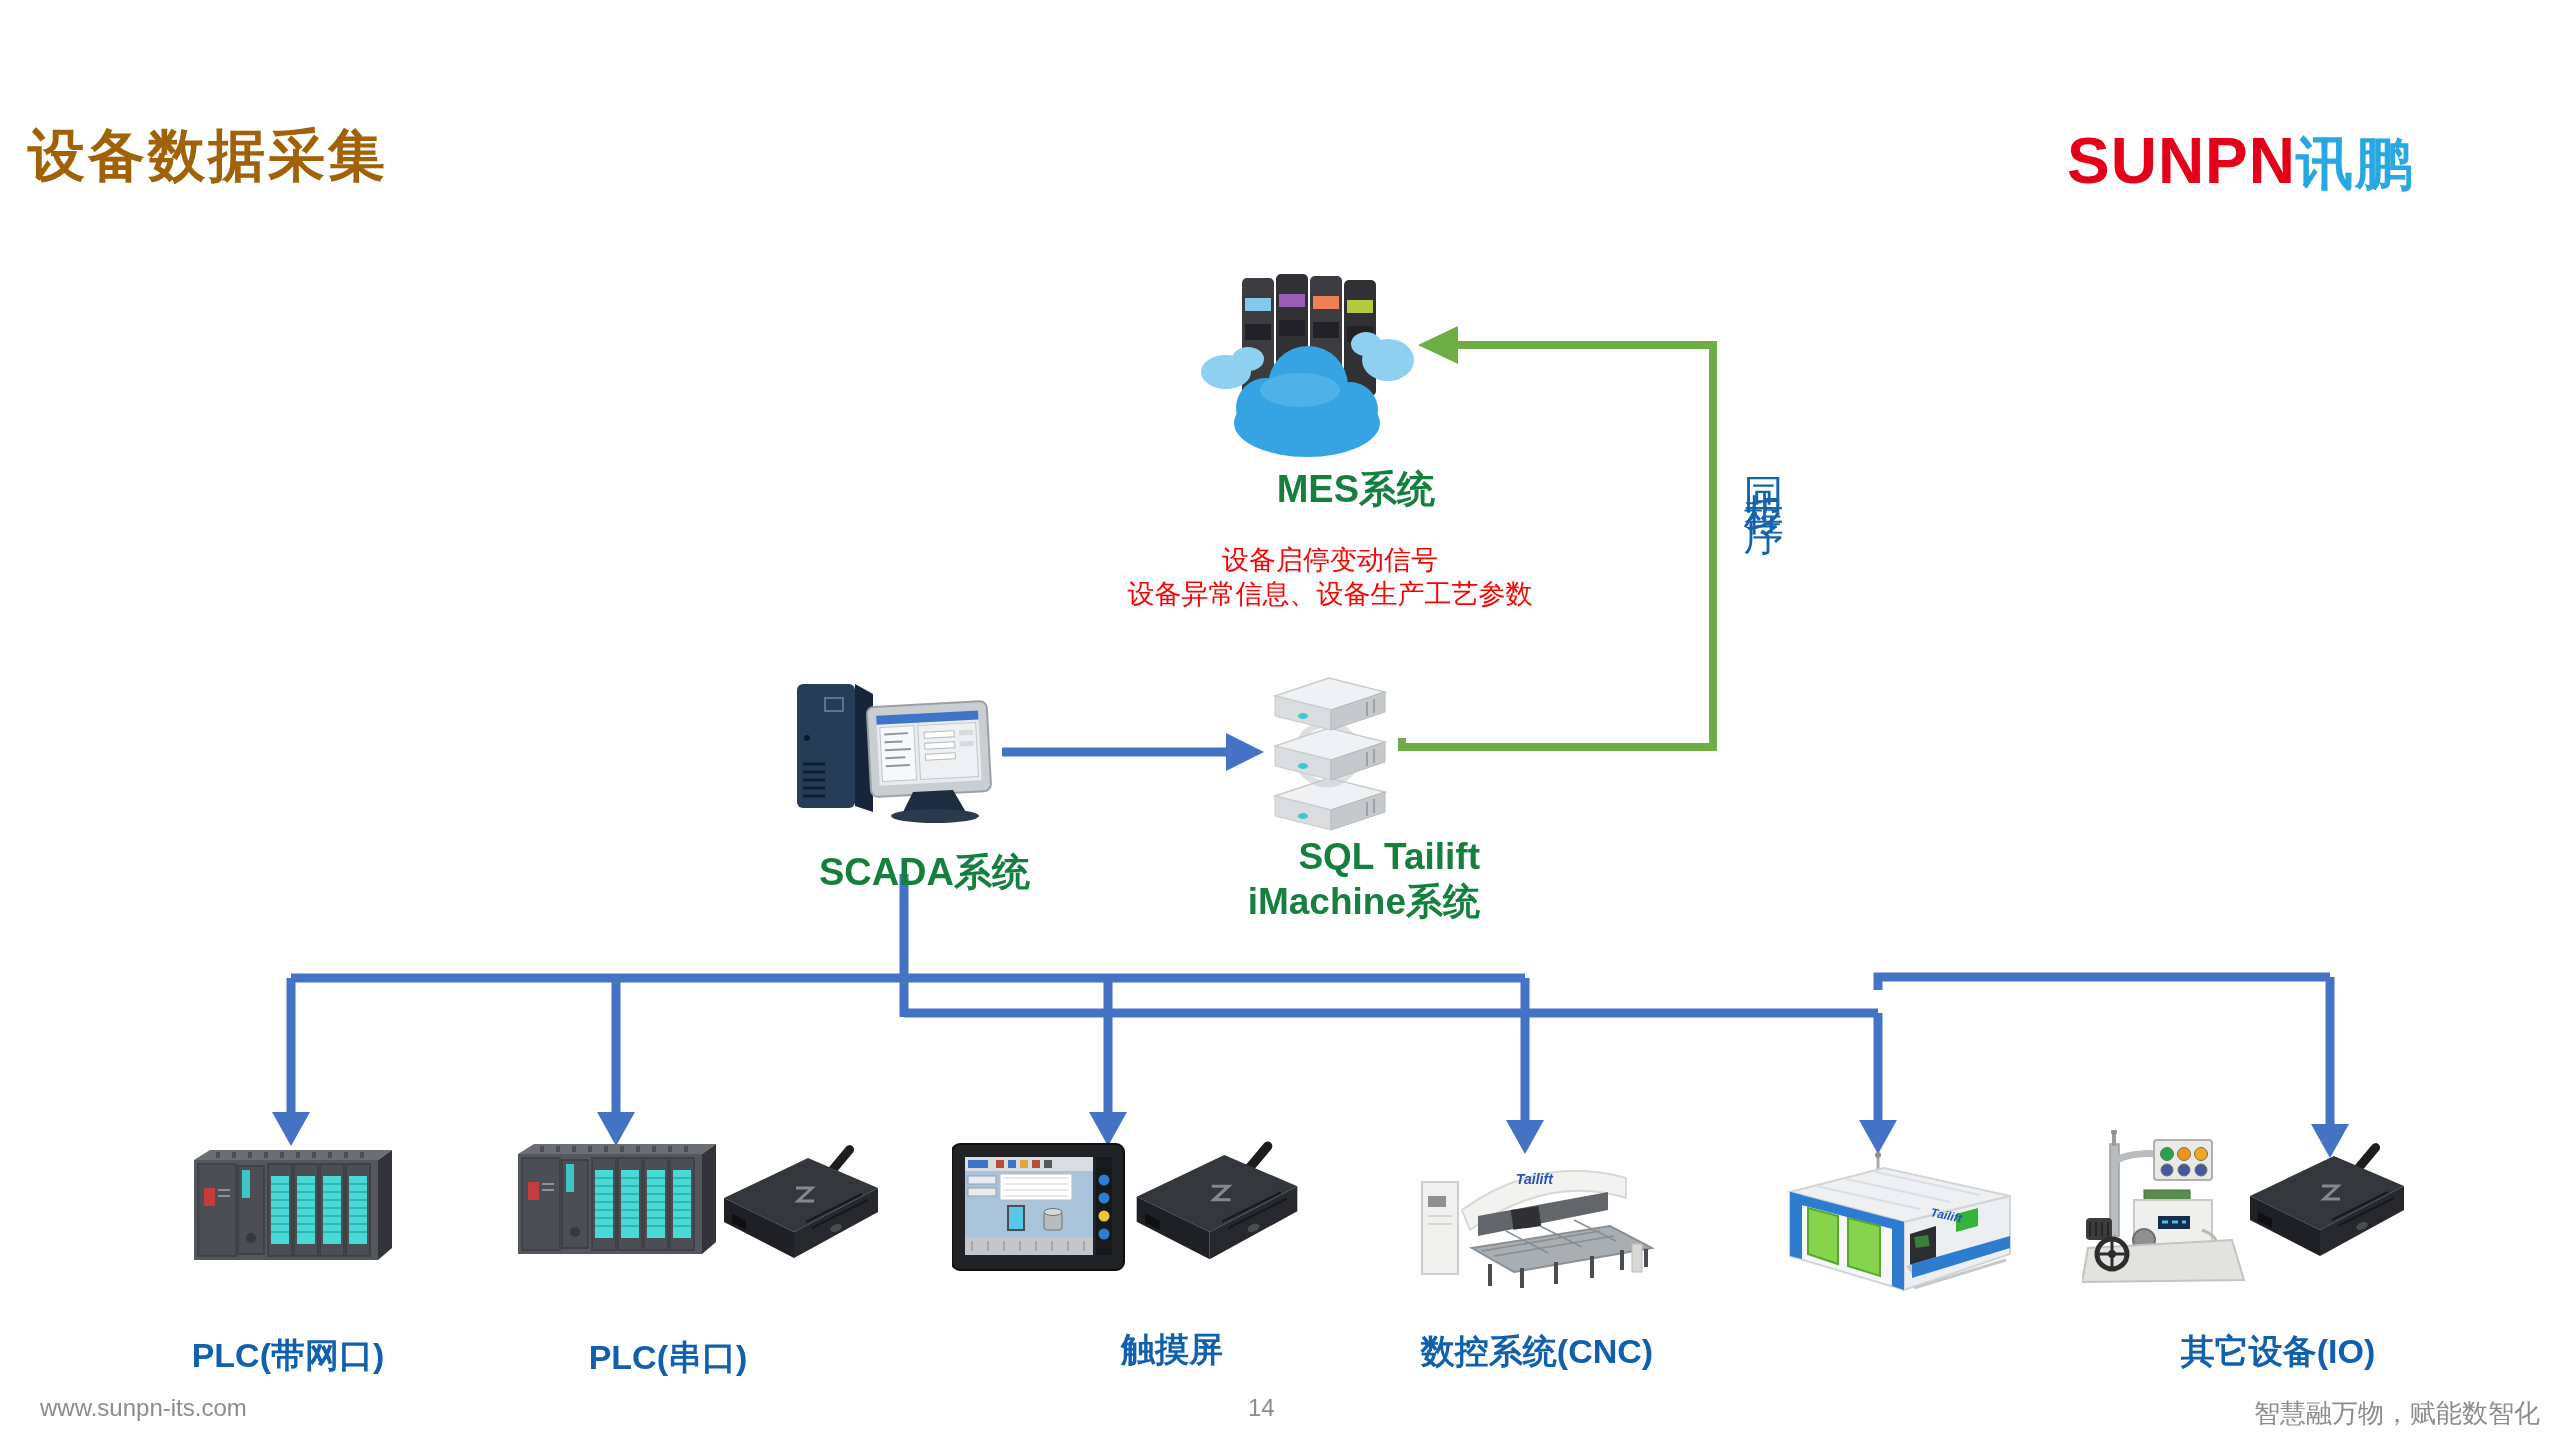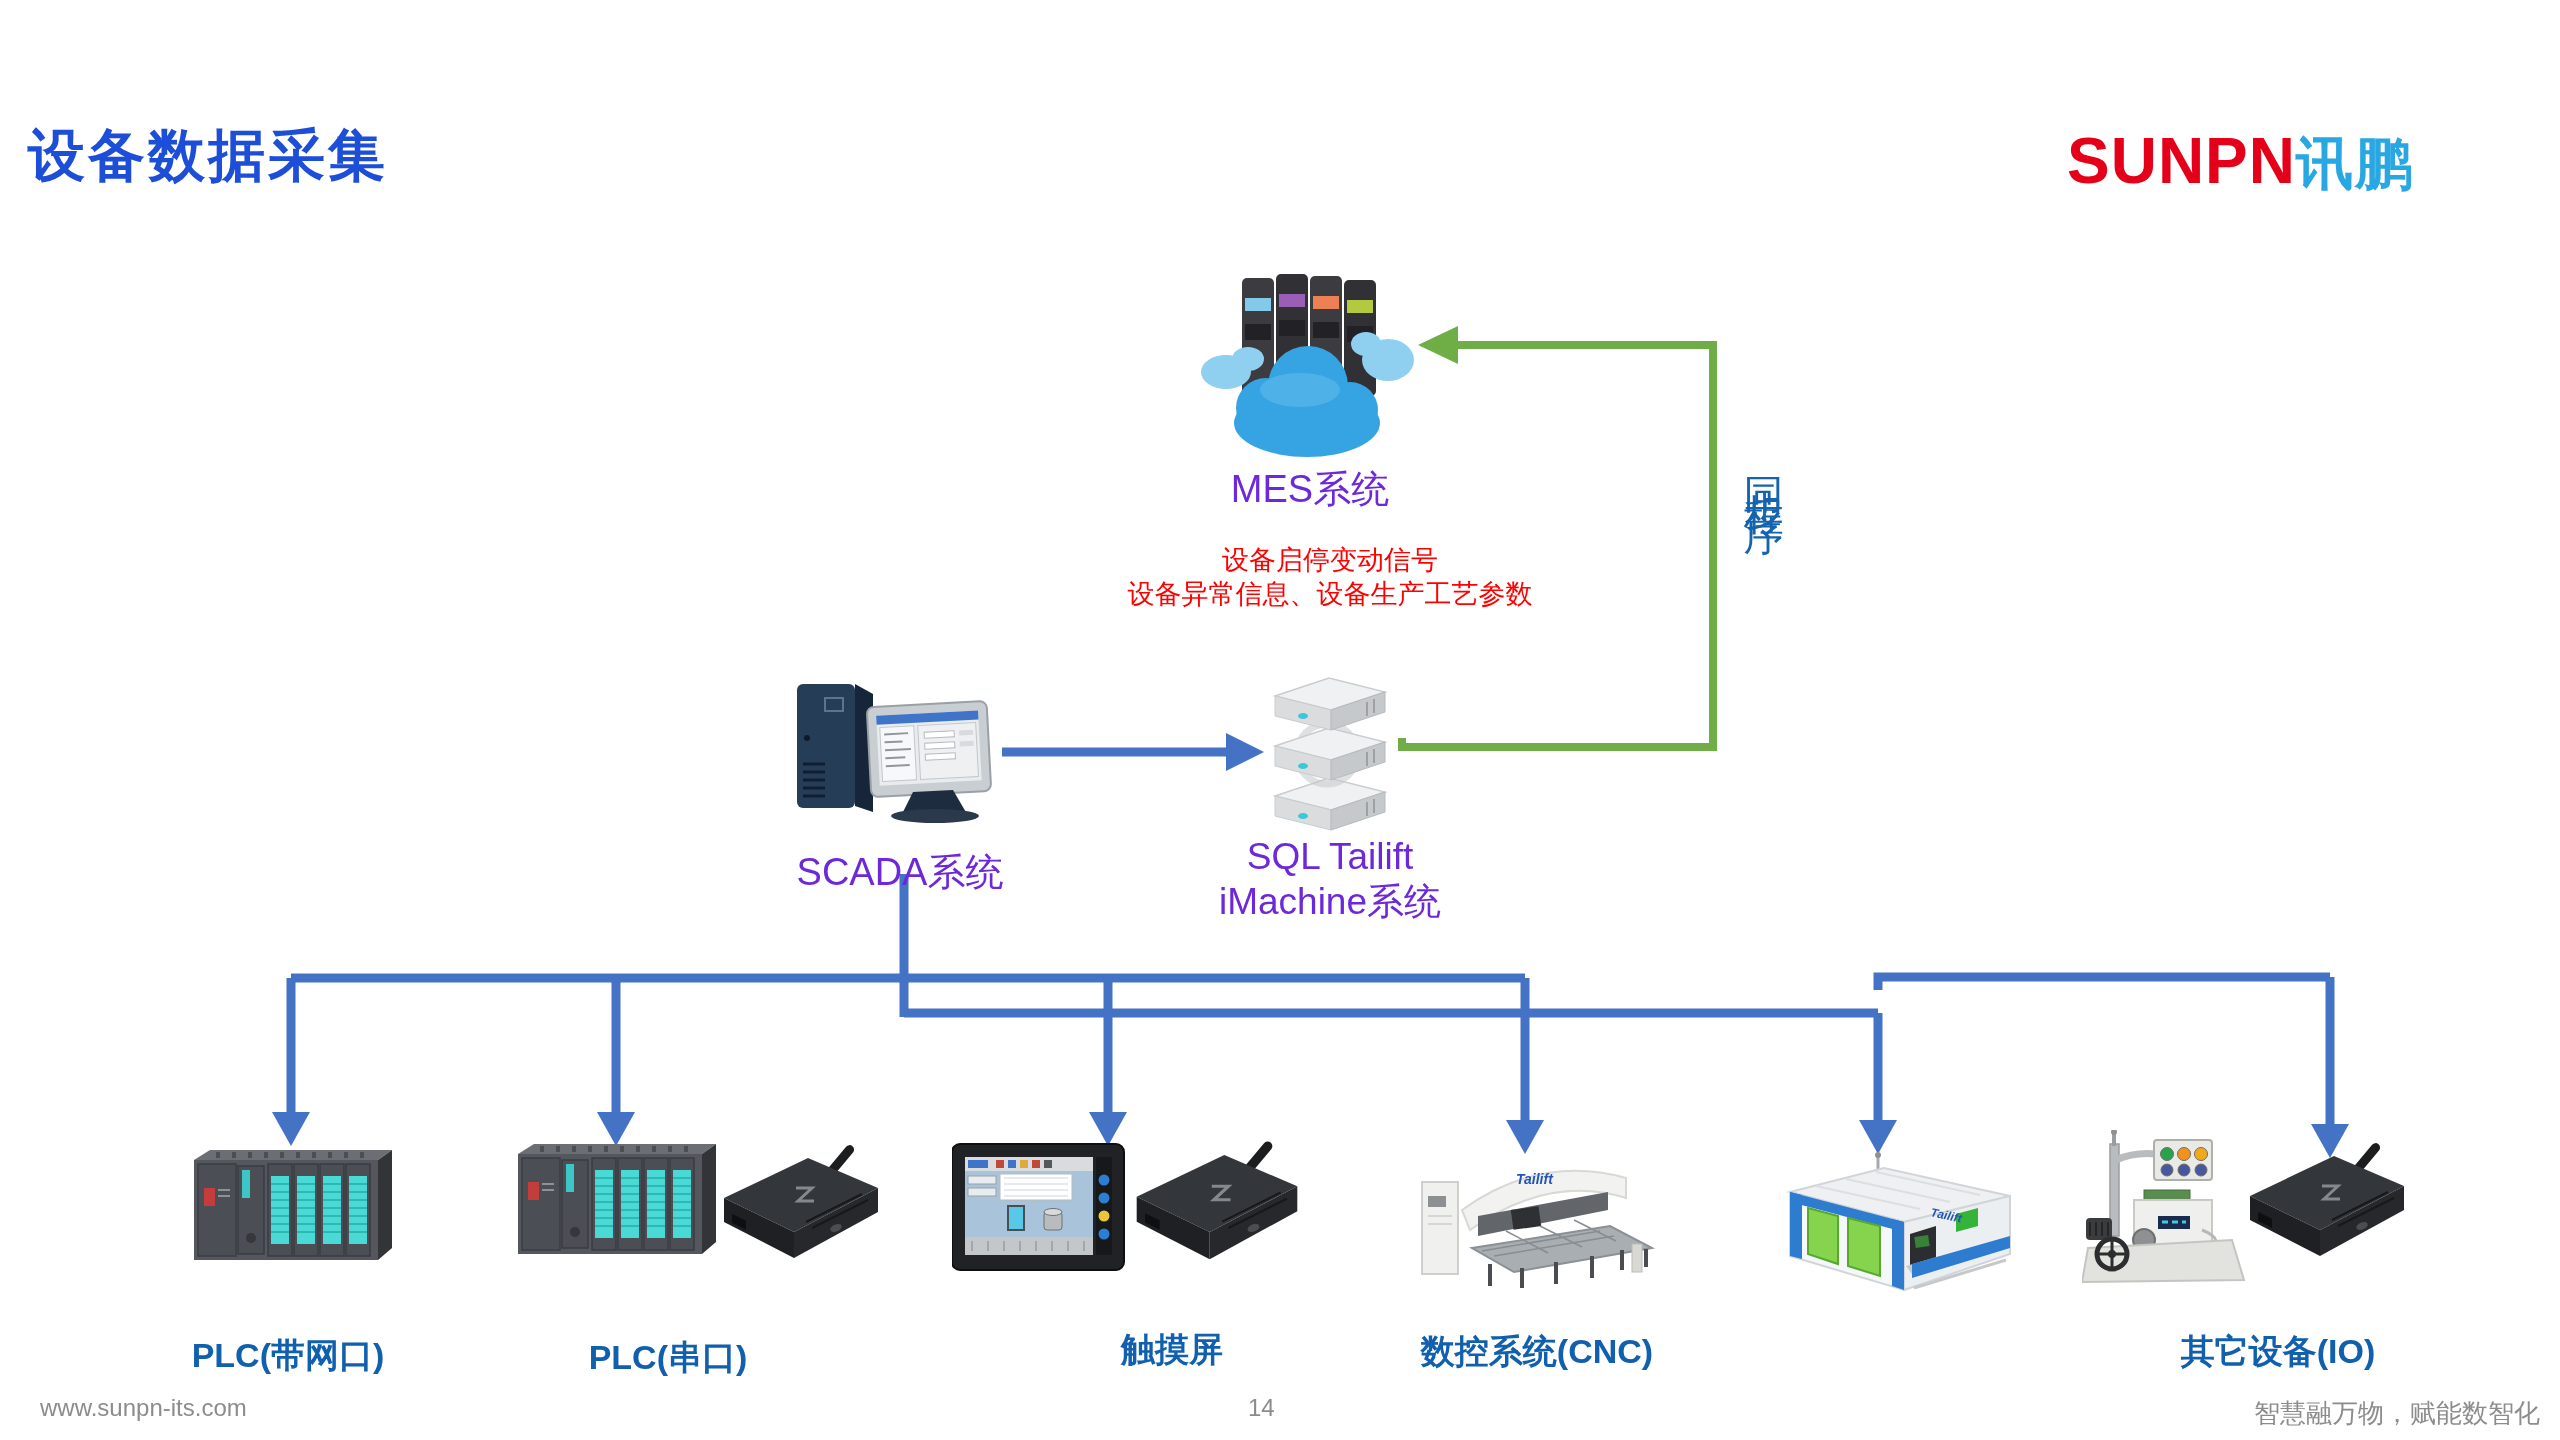--- a/index.html
+++ b/index.html
@@ -6,26 +6,26 @@
   html, body { margin: 0; padding: 0; background: #fff; }
   .slide {
     position: relative; width: 2560px; height: 1440px;
     background: #ffffff; overflow: hidden;
     font-family: "Liberation Sans", sans-serif;
   }
   .abs { position: absolute; }
   .page-title {
     left: 28px; top: 122px;
     font: bold 57px/1.15 "DejaVu Serif", "Liberation Serif", serif;
-    color: #1d4ed8; letter-spacing: 3px;
+    color: #a16207; letter-spacing: 3px;
   }
   .logo { right: 146px; top: 124px; font-weight: bold; white-space: nowrap; }
   .logo .latin { font-size: 64px; color: #e50019; letter-spacing: 1px; }
   .logo .cjk  { font-size: 57px; color: #29a7e2; letter-spacing: 2px; }
-  .node-label { text-align: center; font-weight: normal; color: #6d28d9; }
+  .node-label { text-align: right; font-weight: bold; color: #15803d; }
   .mes-label   { left: 1185px; top: 464px; width: 250px; font-size: 38px; }
   .scada-label { left: 770px;  top: 820px; width: 260px; font-size: 38px; margin-top: 27px; }
   .sql-label   { left: 1180px; top: 834px; width: 300px; font-size: 37px; line-height: 45px; }
   .signal {
     left: 1040px; top: 543px; width: 580px; text-align: center;
     color: #ff0000; font: 27px/34px "DejaVu Serif", "Liberation Serif", serif;
   }
   .sync {
     left: 1744px; top: 446px;
     writing-mode: vertical-rl; text-orientation: upright;

